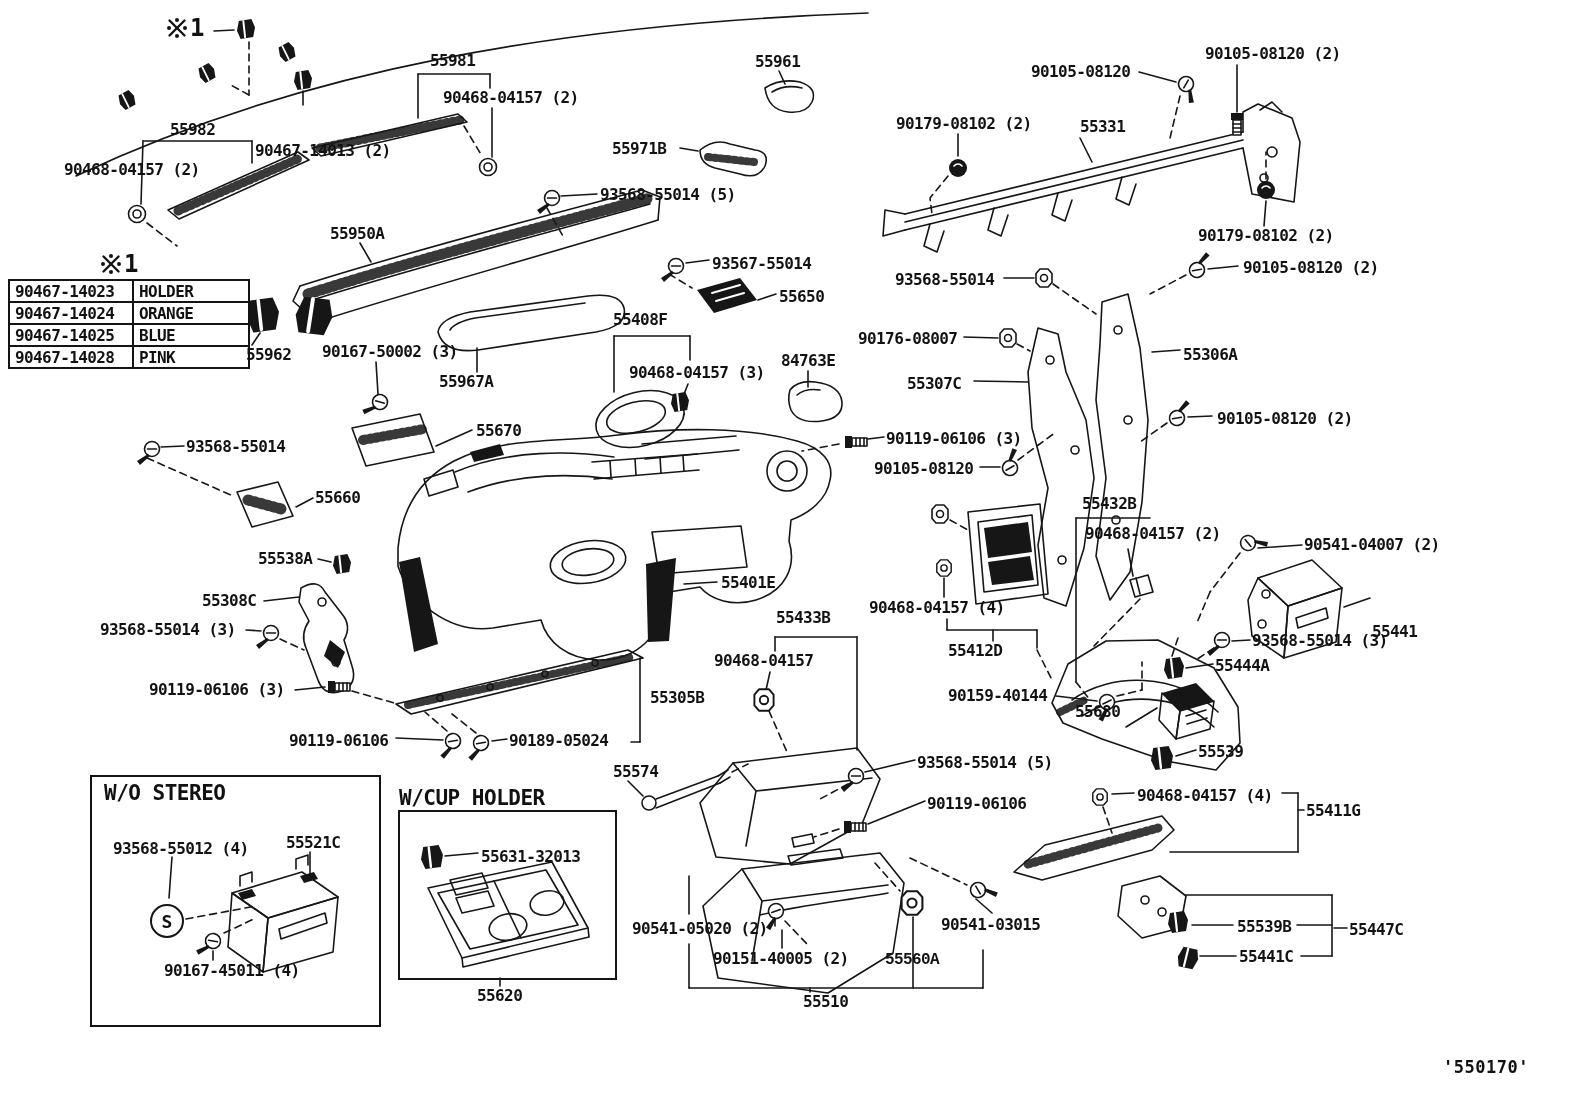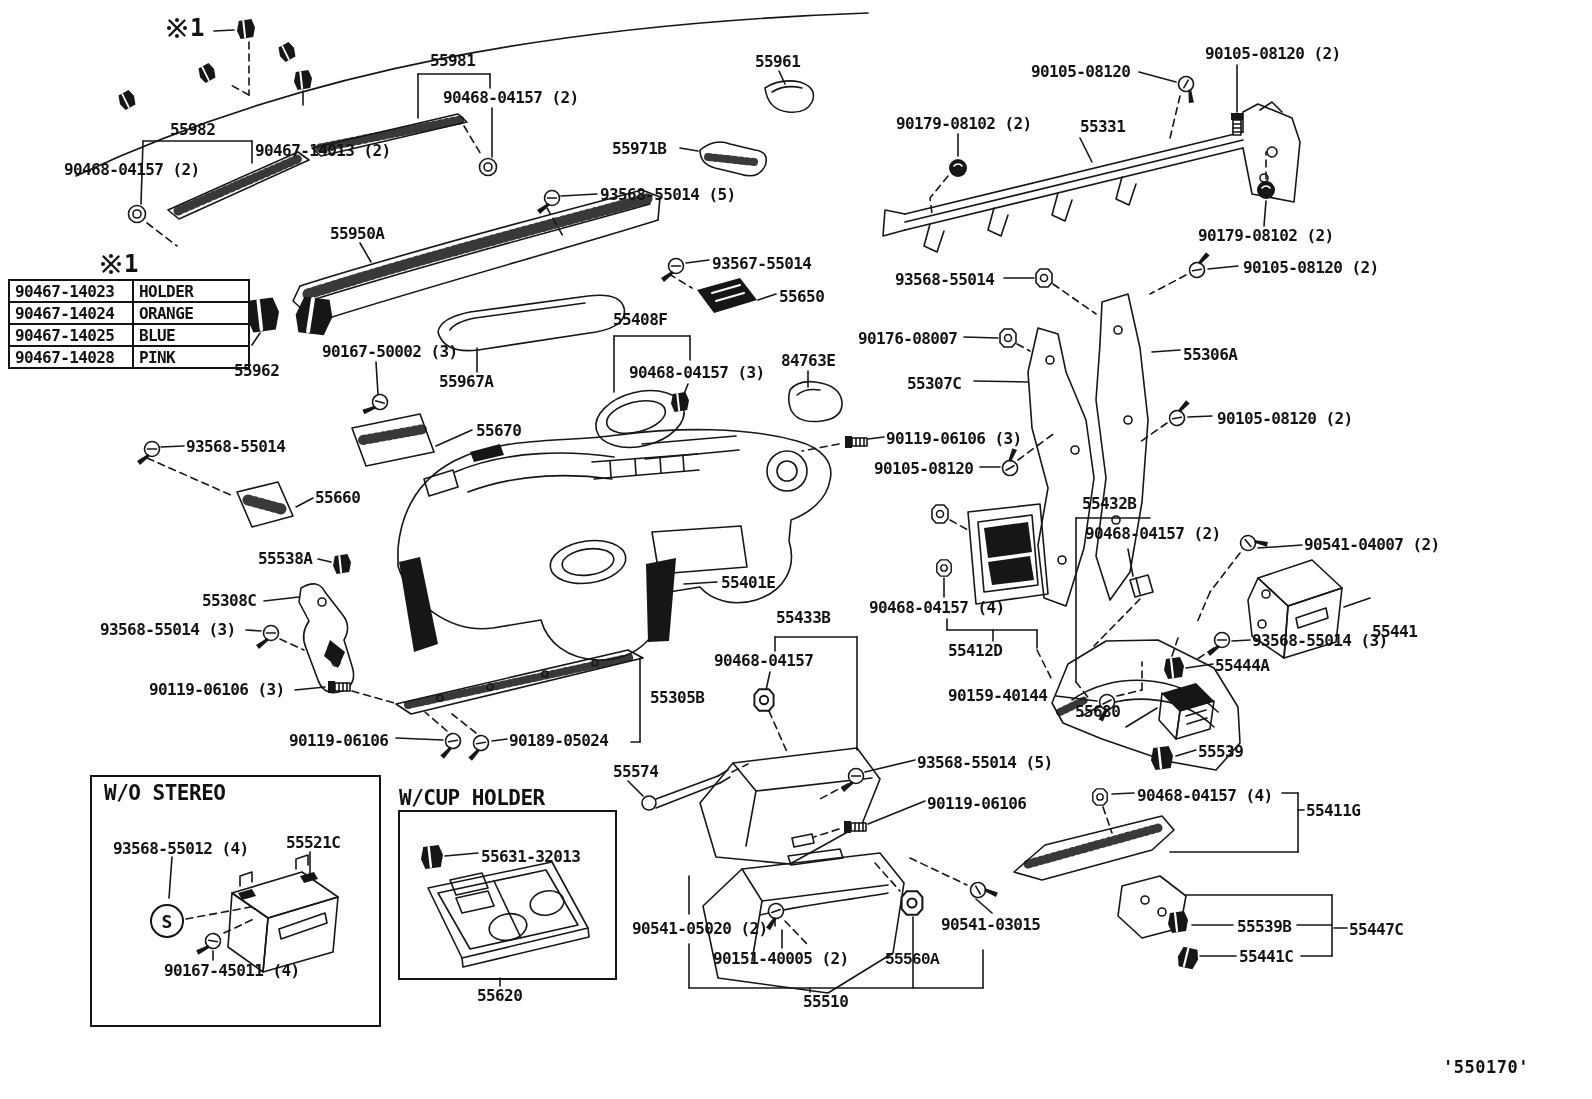--- a/index.html
+++ b/index.html
@@ -485,21 +485,21 @@
       <div class="plabel" style="left: 1031px; top: 64px;">90105-08120</div>
       <div class="plabel" style="left: 1205px; top: 46px;">90105-08120 (2)</div>
       <div class="plabel" style="left: 896px; top: 116px;">90179-08102 (2)</div>
       <div class="plabel" style="left: 1056px; top: 119px; margin-left: 24px;">55331</div>
       <div class="plabel" style="left: 1198px; top: 228px;">90179-08102 (2)</div>
       <div class="plabel" style="left: 330px; top: 226px;">55950A</div>
       <div class="plabel" style="left: 712px; top: 256px;">93567-55014</div>
       <div class="plabel" style="left: 779px; top: 289px;">55650</div>
       <div class="plabel" style="left: 895px; top: 272px;">93568-55014</div>
       <div class="plabel" style="left: 1243px; top: 260px;">90105-08120 (2)</div>
-      <div class="plabel" style="left: 234px; top: 347px; margin-top: 16px;">55962</div>
+      <div class="plabel" style="left: 246px; top: 347px;">55962</div>
       <div class="plabel" style="left: 322px; top: 344px;">90167-50002 (3)</div>
       <div class="plabel" style="left: 439px; top: 374px;">55967A</div>
       <div class="plabel" style="left: 613px; top: 312px;">55408F</div>
       <div class="plabel" style="left: 629px; top: 365px;">90468-04157 (3)</div>
       <div class="plabel" style="left: 781px; top: 353px;">84763E</div>
       <div class="plabel" style="left: 858px; top: 331px;">90176-08007</div>
       <div class="plabel" style="left: 1183px; top: 347px;">55306A</div>
       <div class="plabel" style="left: 907px; top: 376px;">55307C</div>
       <div class="plabel" style="left: 1217px; top: 411px;">90105-08120 (2)</div>
       <div class="plabel" style="left: 476px; top: 423px;">55670</div>

